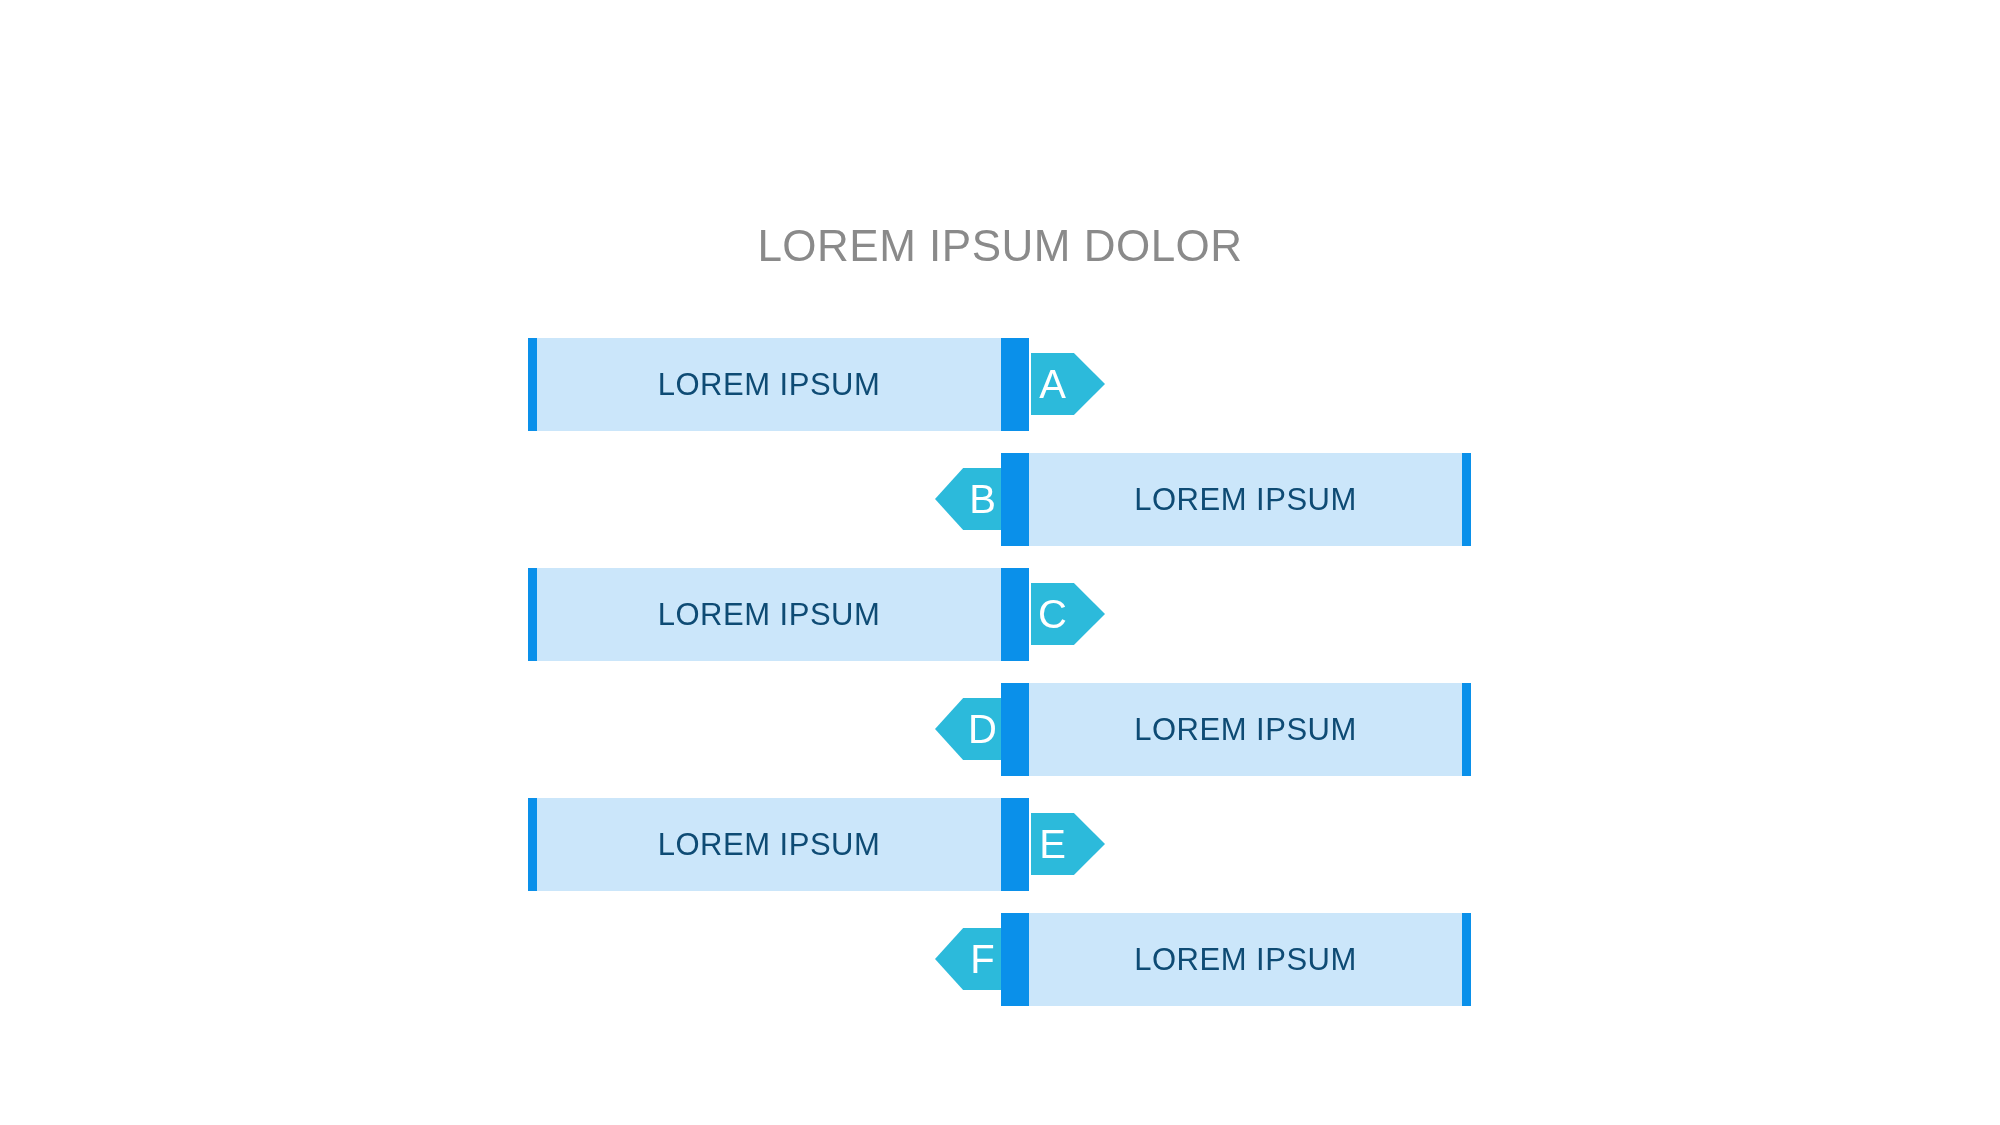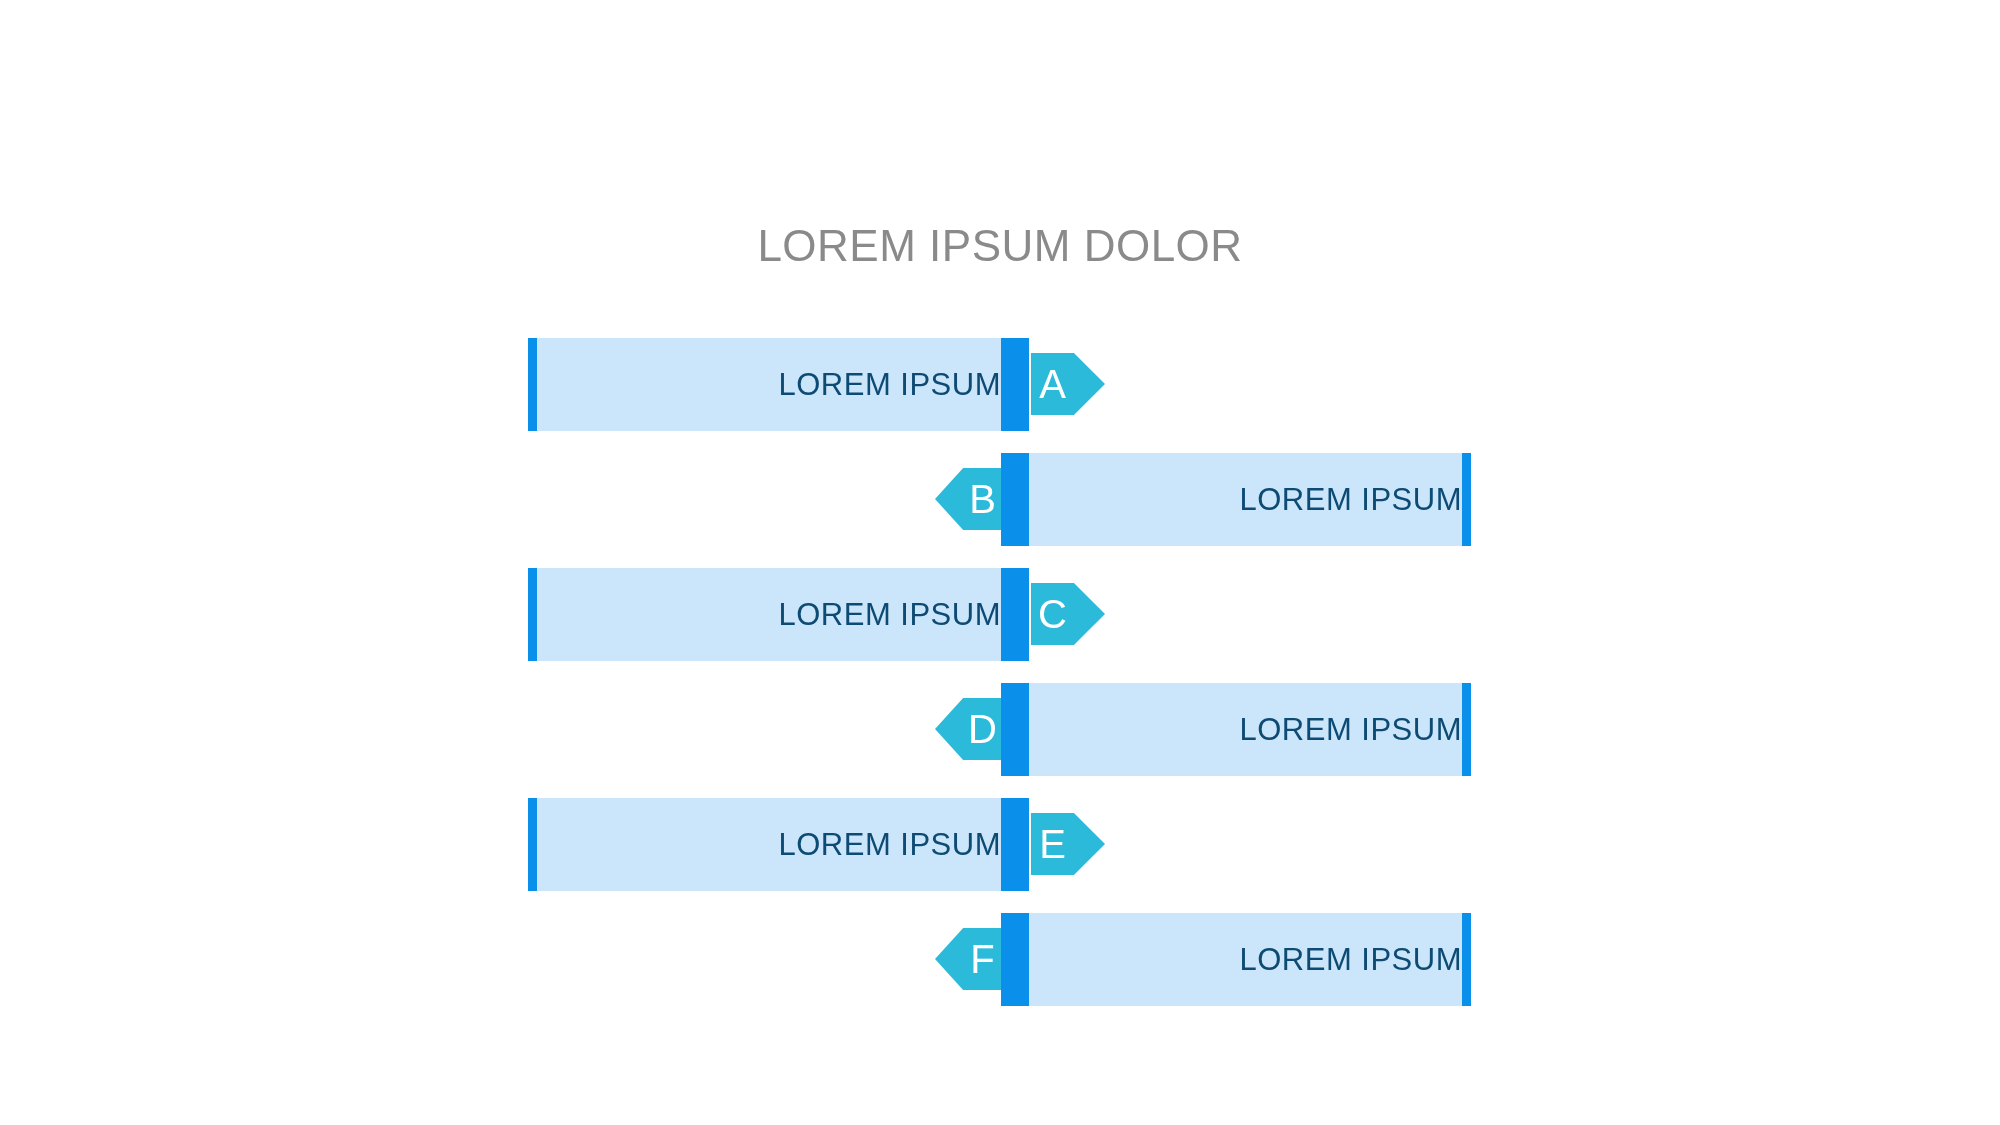--- a/index.html
+++ b/index.html
@@ -55,21 +55,21 @@
     position: absolute;
     top: 0;
     height: 93px;
     background: var(--light);
   }
   .bar-label {
     display: block;
     width: 100%;
     height: 93px;
     line-height: 93px;
-    text-align: right;
+    text-align: center;
     font-size: 31px;
     letter-spacing: 0.5px;
     color: var(--bar-text);
   }
 
   
   .row.left .stripe-thin { left: 528px; }
   .row.left .bar { left: 537px; width: 464px; }
 
   

